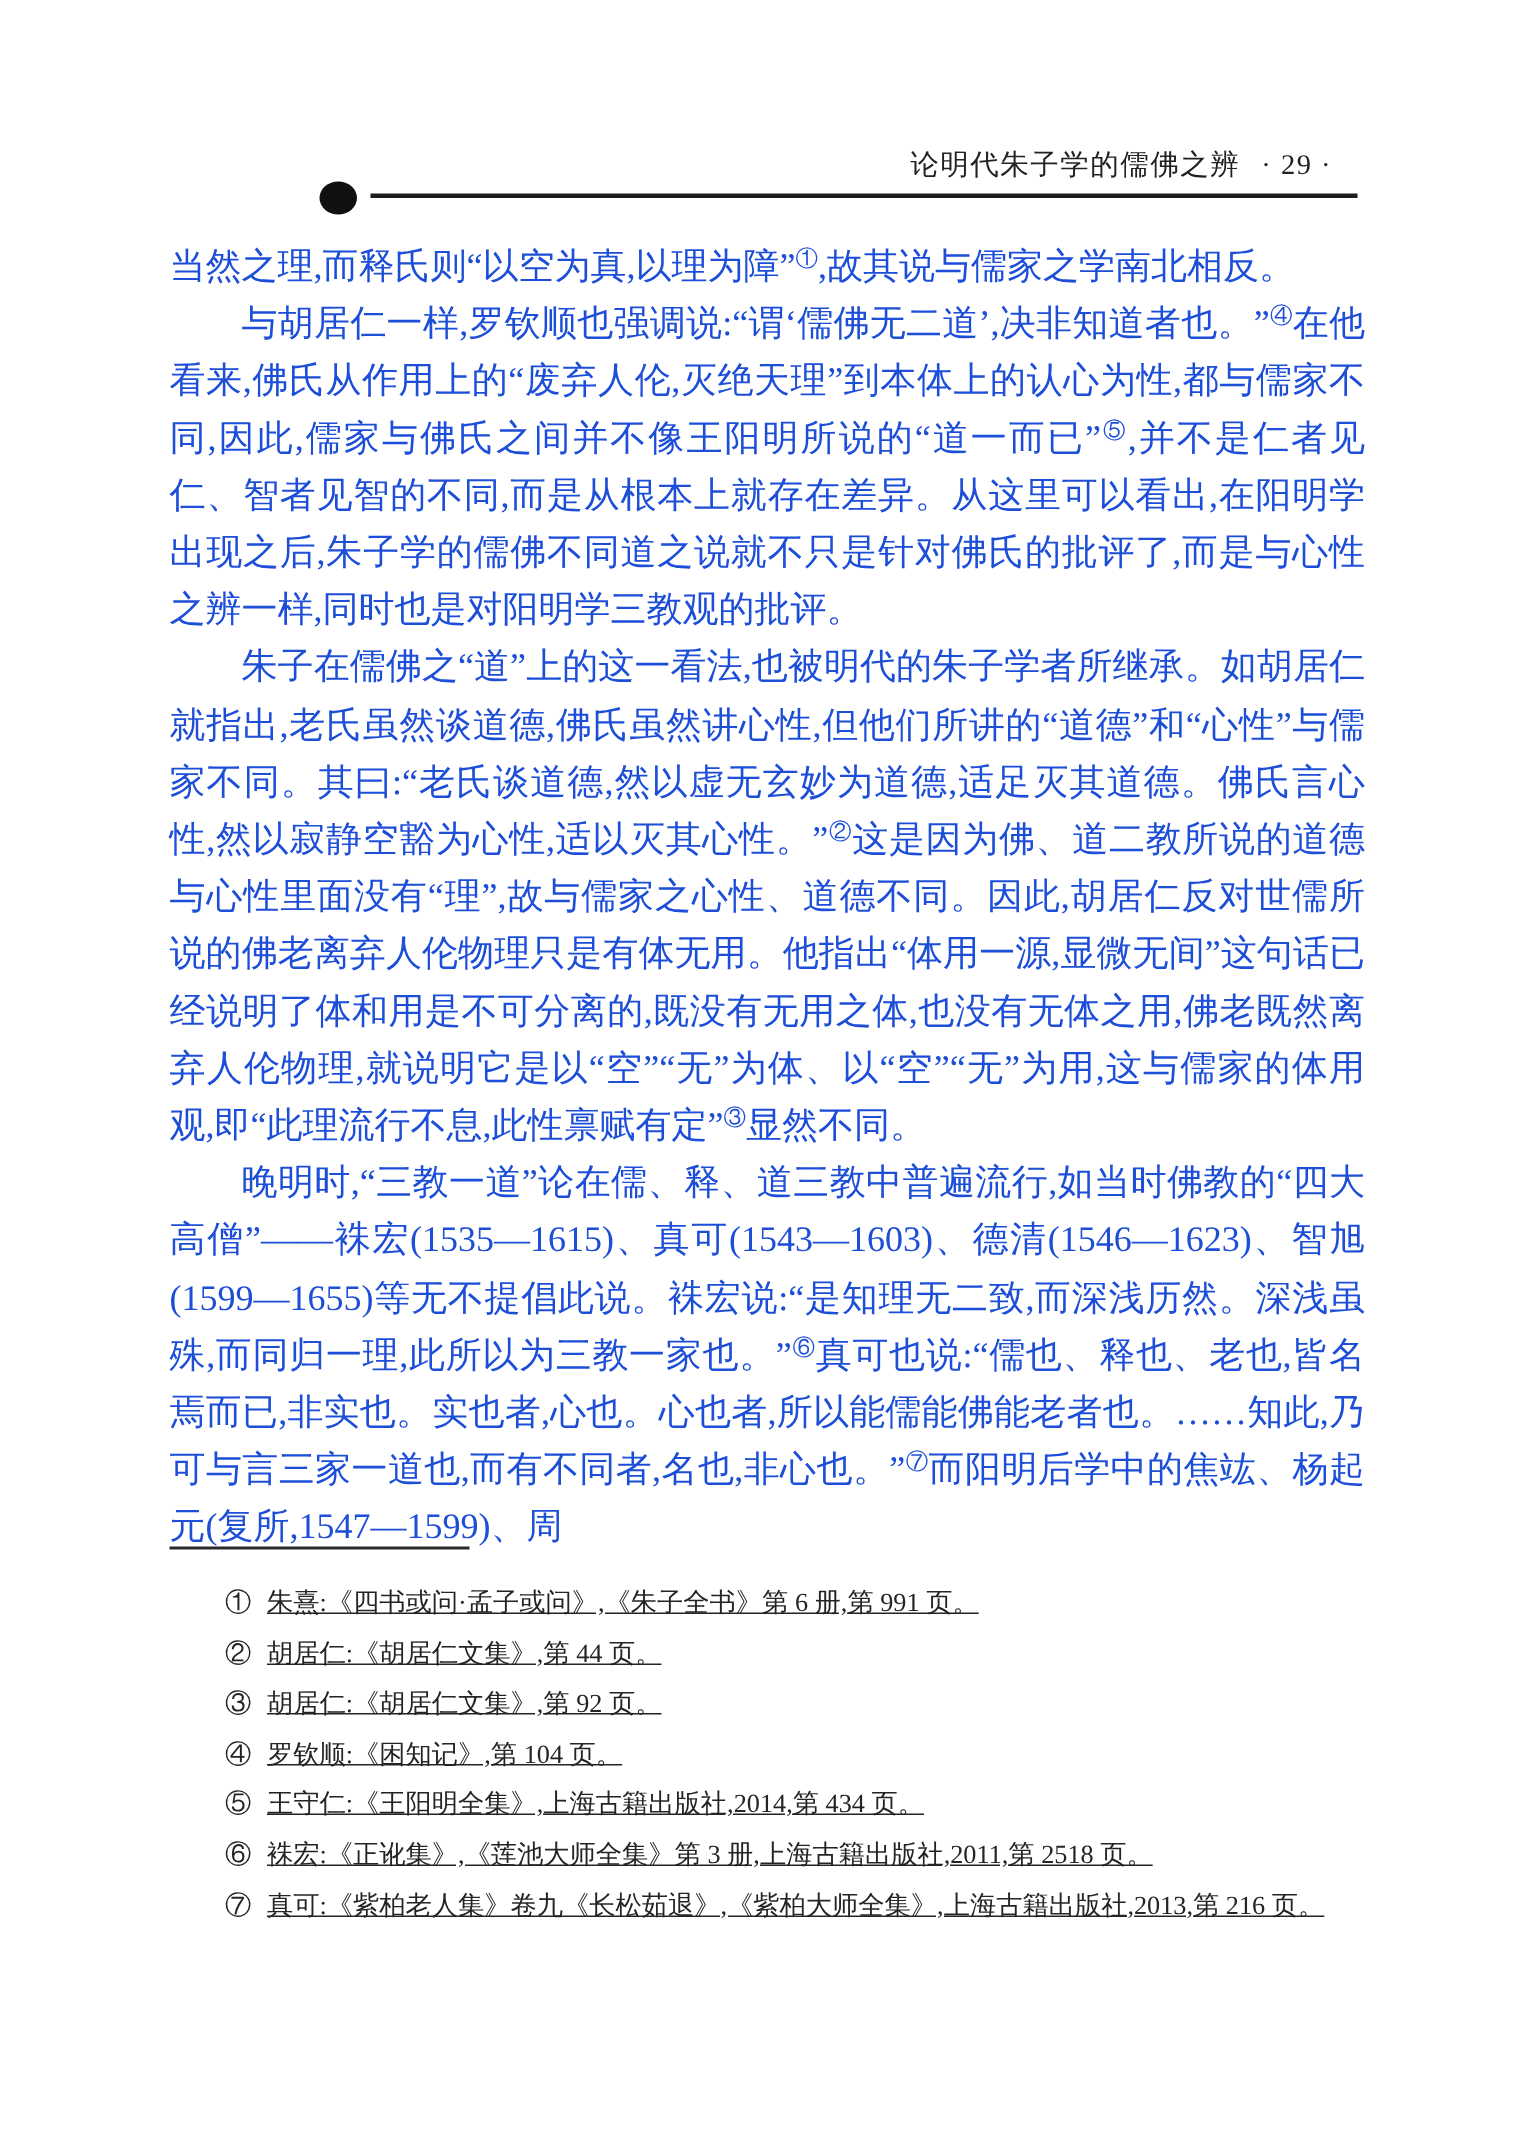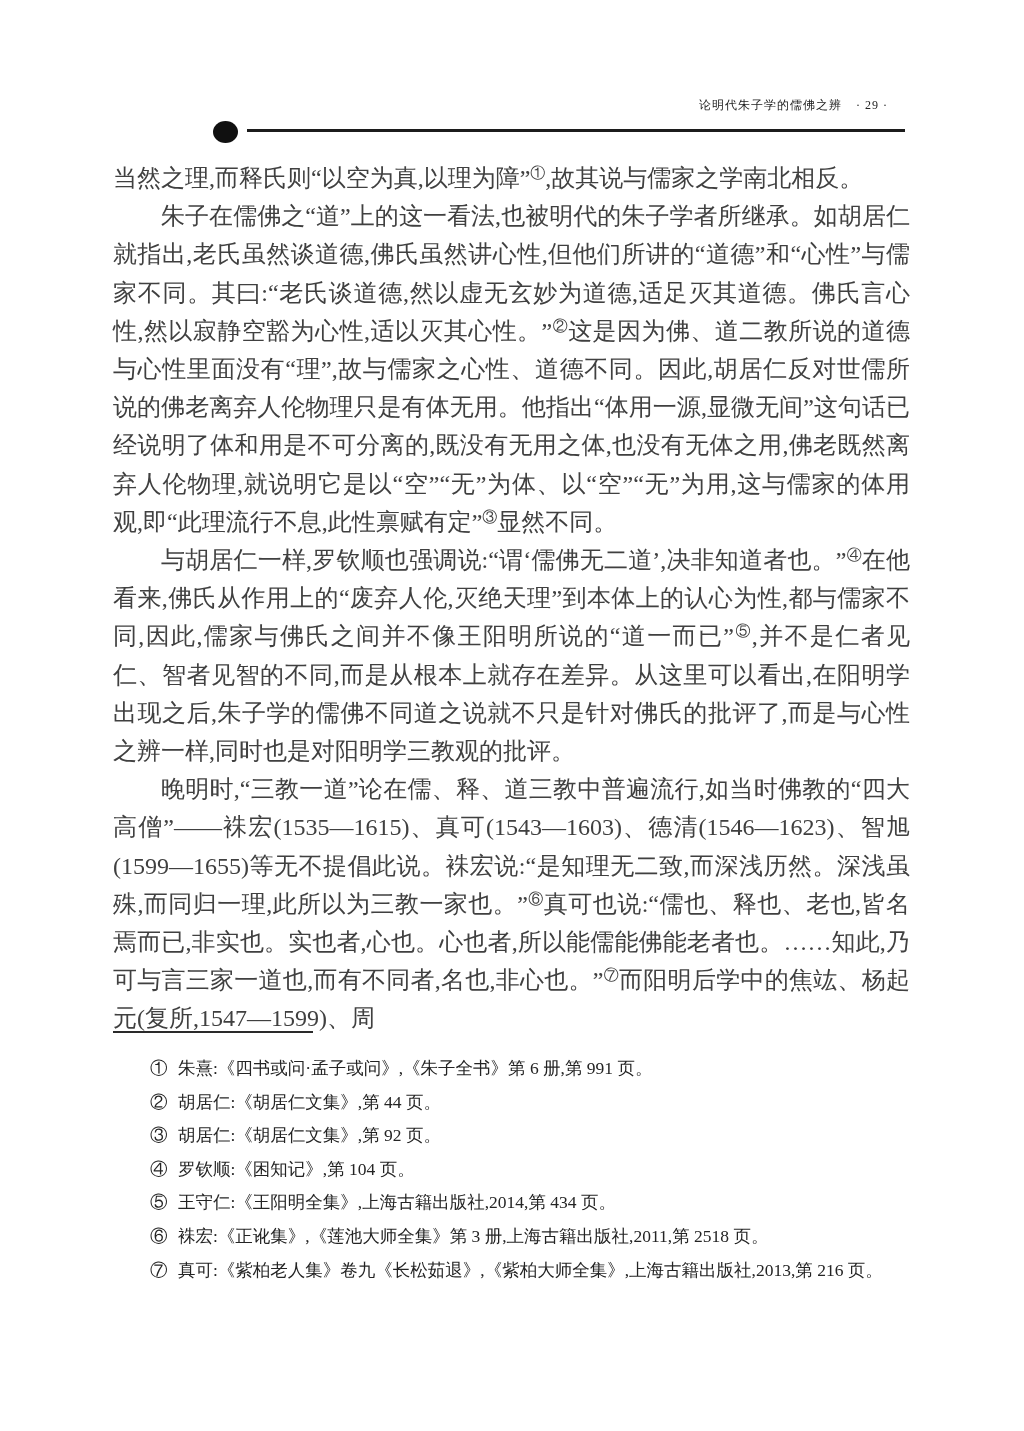--- a/index.html
+++ b/index.html
@@ -18,21 +18,21 @@
     color: #262626;
   }
   
   .running-head {
     position: absolute;
     top: 97px;
     right: 136px;
     display: flex;
     align-items: baseline;
     gap: 14px;
-    font-size: 12px;
+    font-size: 19px;
     letter-spacing: 1px;
     color: #222;
     white-space: nowrap;
   }
   .head-rule-dot {
     position: absolute;
     left: 213px;
     top: 121px;
     width: 25px;
     height: 22px;
@@ -50,21 +50,21 @@
   
   .article-body {
     position: absolute;
     left: 113px;
     top: 159px;
     width: 797px;
     font-size: 24px;
     line-height: 38.2px;
     text-align: justify;
     word-break: break-all;
-    color: #404040;
+    color: #1d4ed8;
   }
   .article-body p {
     margin: 0;
   }
   .article-body p.indent {
     text-indent: 2em;
   }
   sup.fn-ref {
     font-size: 15px;
     line-height: 0;
@@ -92,38 +92,39 @@
     display: flex;
     align-items: baseline;
     padding-left: 37px;
   }
   .fn-marker {
     flex: none;
     width: 28px;
   }
   .fn-text {
     white-space: nowrap;
+    text-decoration: underline;
   }
 </style>
 </head>
 <body>
 
 <div class="page">
 
   <div class="running-head">
     <span>论明代朱子学的儒佛之辨</span>
     <span>· 29 ·</span>
   </div>
   <div class="head-rule-dot"></div>
   <div class="head-rule-line"></div>
 
   <div class="article-body">
       <p>当然之理,而释氏则“以空为真,以理为障”<sup class="fn-ref">①</sup>,故其说与儒家之学南北相反。</p>
+      <p class="indent">与胡居仁一样,罗钦顺也强调说:“谓‘儒佛无二道’,决非知道者也。”<sup class="fn-ref">④</sup>在他看来,佛氏从作用上的“废弃人伦,灭绝天理”到本体上的认心为性,都与儒家不同,因此,儒家与佛氏之间并不像王阳明所说的“道一而已”<sup class="fn-ref">⑤</sup>,并不是仁者见仁、智者见智的不同,而是从根本上就存在差异。从这里可以看出,在阳明学出现之后,朱子学的儒佛不同道之说就不只是针对佛氏的批评了,而是与心性之辨一样,同时也是对阳明学三教观的批评。</p>
       <p class="indent">朱子在儒佛之“道”上的这一看法,也被明代的朱子学者所继承。如胡居仁就指出,老氏虽然谈道德,佛氏虽然讲心性,但他们所讲的“道德”和“心性”与儒家不同。其曰:“老氏谈道德,然以虚无玄妙为道德,适足灭其道德。佛氏言心性,然以寂静空豁为心性,适以灭其心性。”<sup class="fn-ref">②</sup>这是因为佛、道二教所说的道德与心性里面没有“理”,故与儒家之心性、道德不同。因此,胡居仁反对世儒所说的佛老离弃人伦物理只是有体无用。他指出“体用一源,显微无间”这句话已经说明了体和用是不可分离的,既没有无用之体,也没有无体之用,佛老既然离弃人伦物理,就说明它是以“空”“无”为体、以“空”“无”为用,这与儒家的体用观,即“此理流行不息,此性禀赋有定”<sup class="fn-ref">③</sup>显然不同。</p>
-      <p class="indent">与胡居仁一样,罗钦顺也强调说:“谓‘儒佛无二道’,决非知道者也。”<sup class="fn-ref">④</sup>在他看来,佛氏从作用上的“废弃人伦,灭绝天理”到本体上的认心为性,都与儒家不同,因此,儒家与佛氏之间并不像王阳明所说的“道一而已”<sup class="fn-ref">⑤</sup>,并不是仁者见仁、智者见智的不同,而是从根本上就存在差异。从这里可以看出,在阳明学出现之后,朱子学的儒佛不同道之说就不只是针对佛氏的批评了,而是与心性之辨一样,同时也是对阳明学三教观的批评。</p>
       <p class="indent">晚明时,“三教一道”论在儒、释、道三教中普遍流行,如当时佛教的“四大高僧”——袾宏(1535—1615)、真可(1543—1603)、德清(1546—1623)、智旭(1599—1655)等无不提倡此说。袾宏说:“是知理无二致,而深浅历然。深浅虽殊,而同归一理,此所以为三教一家也。”<sup class="fn-ref">⑥</sup>真可也说:“儒也、释也、老也,皆名焉而已,非实也。实也者,心也。心也者,所以能儒能佛能老者也。……知此,乃可与言三家一道也,而有不同者,名也,非心也。”<sup class="fn-ref">⑦</sup>而阳明后学中的焦竑、杨起元(复所,1547—1599)、周</p>
     </div>
 
   <div class="footnote-separator"></div>
   <div class="footnotes">
       <div class="footnote">
         <span class="fn-marker">①</span>
         <span class="fn-text">朱熹:《四书或问·孟子或问》,《朱子全书》第 6 册,第 991 页。</span>
       </div>
       <div class="footnote">

